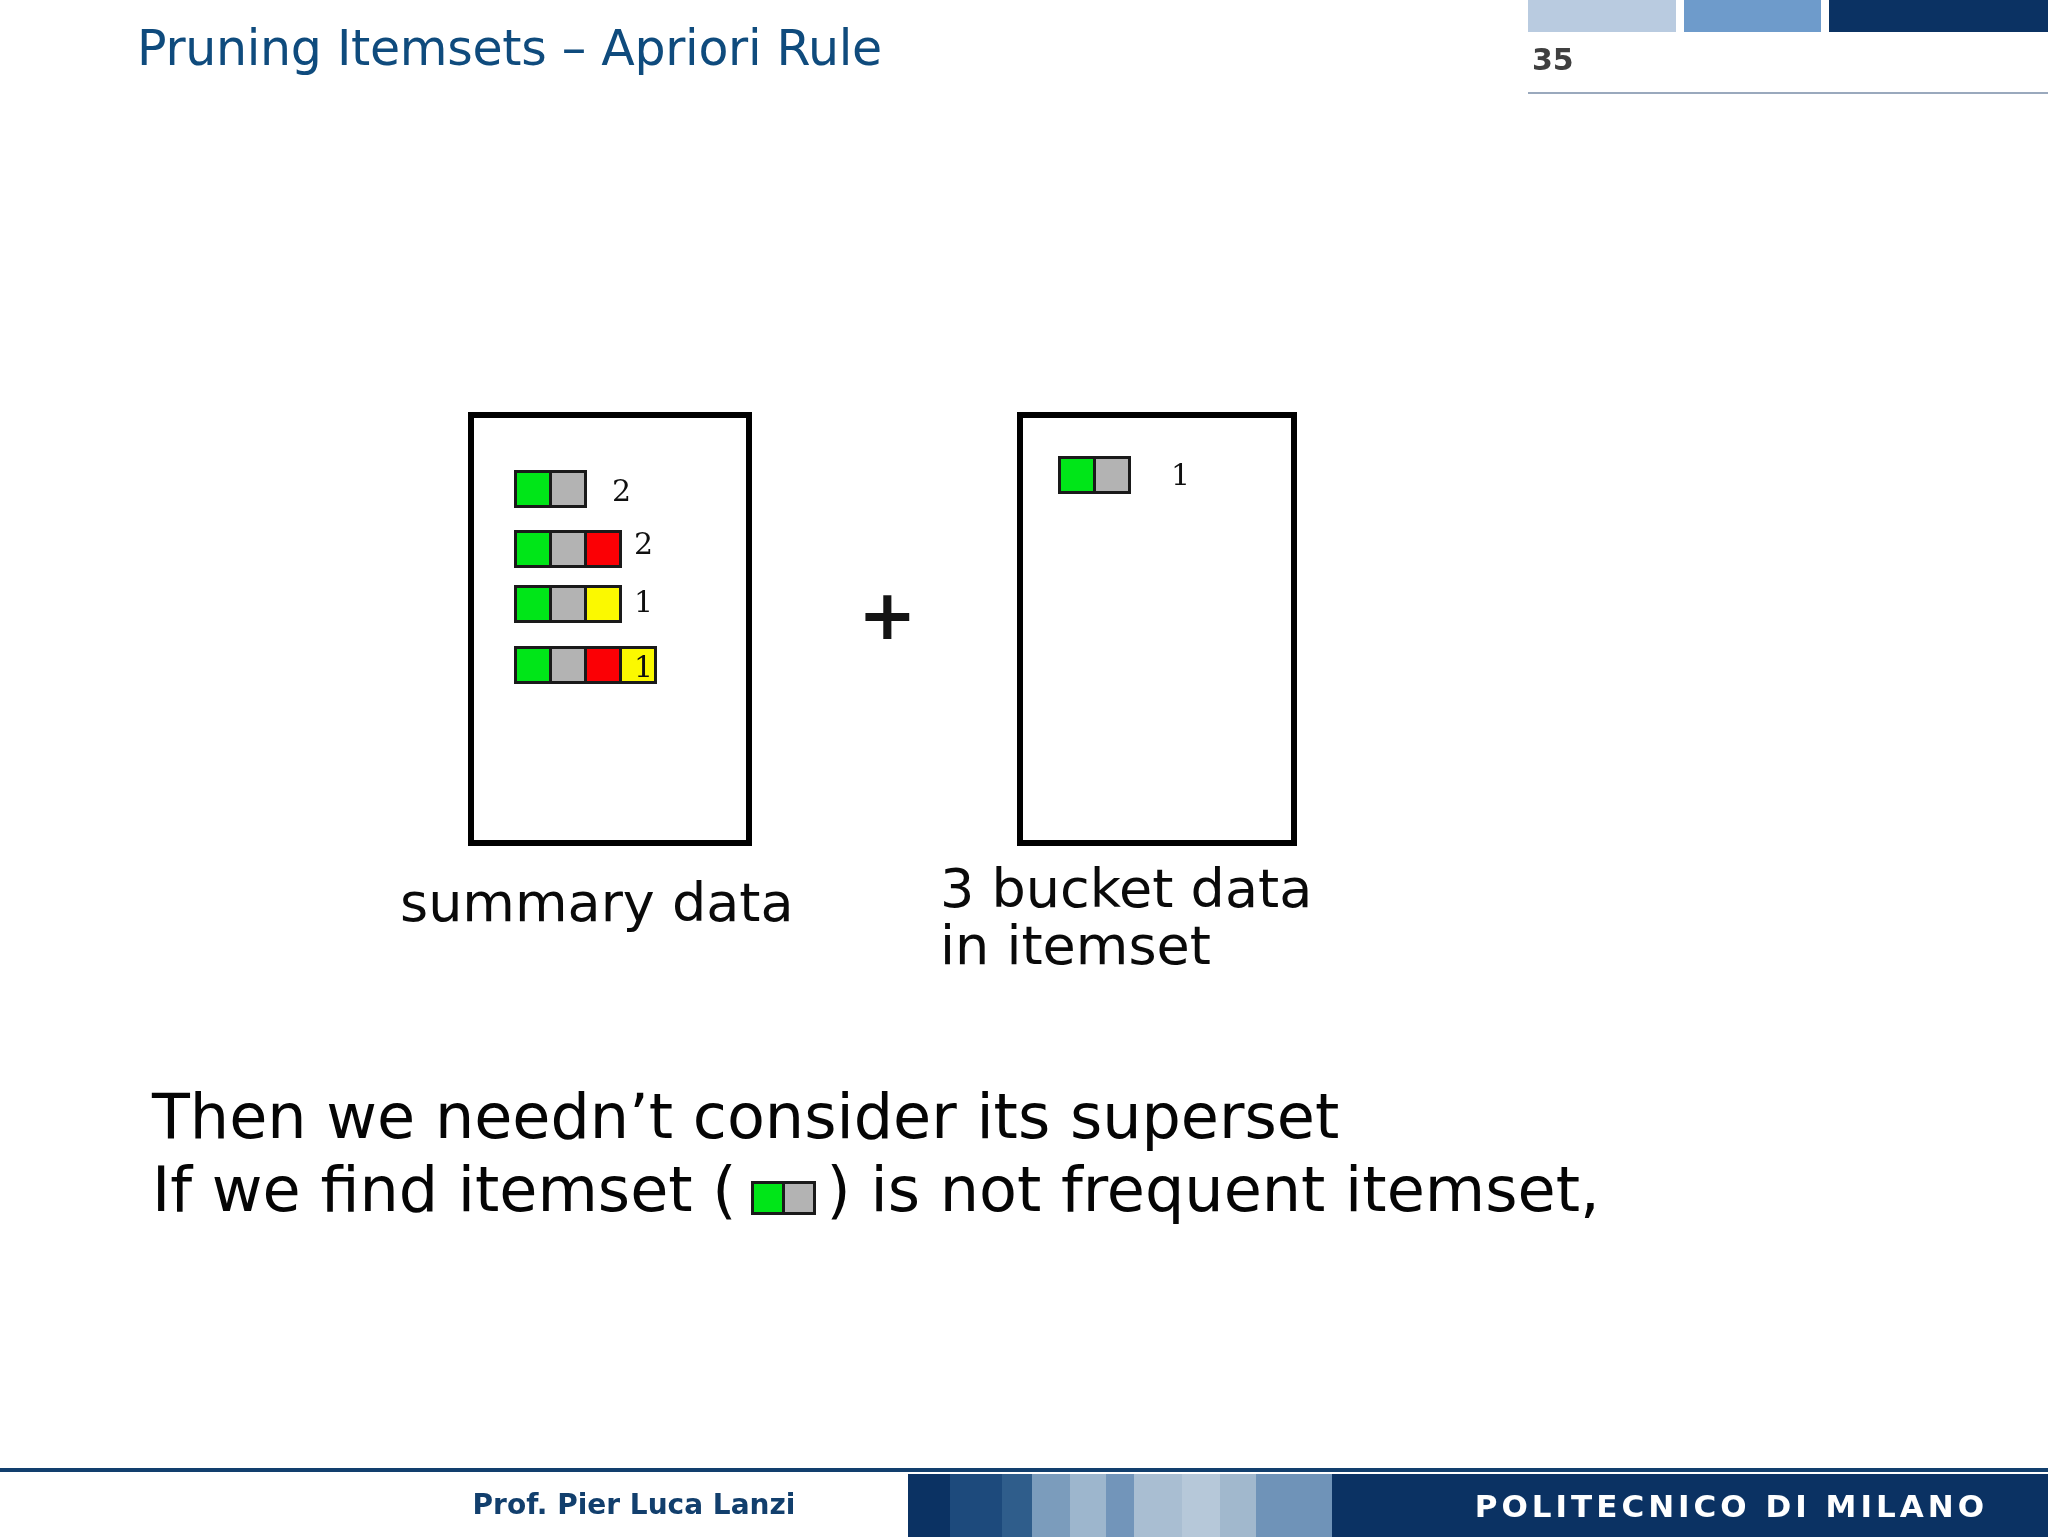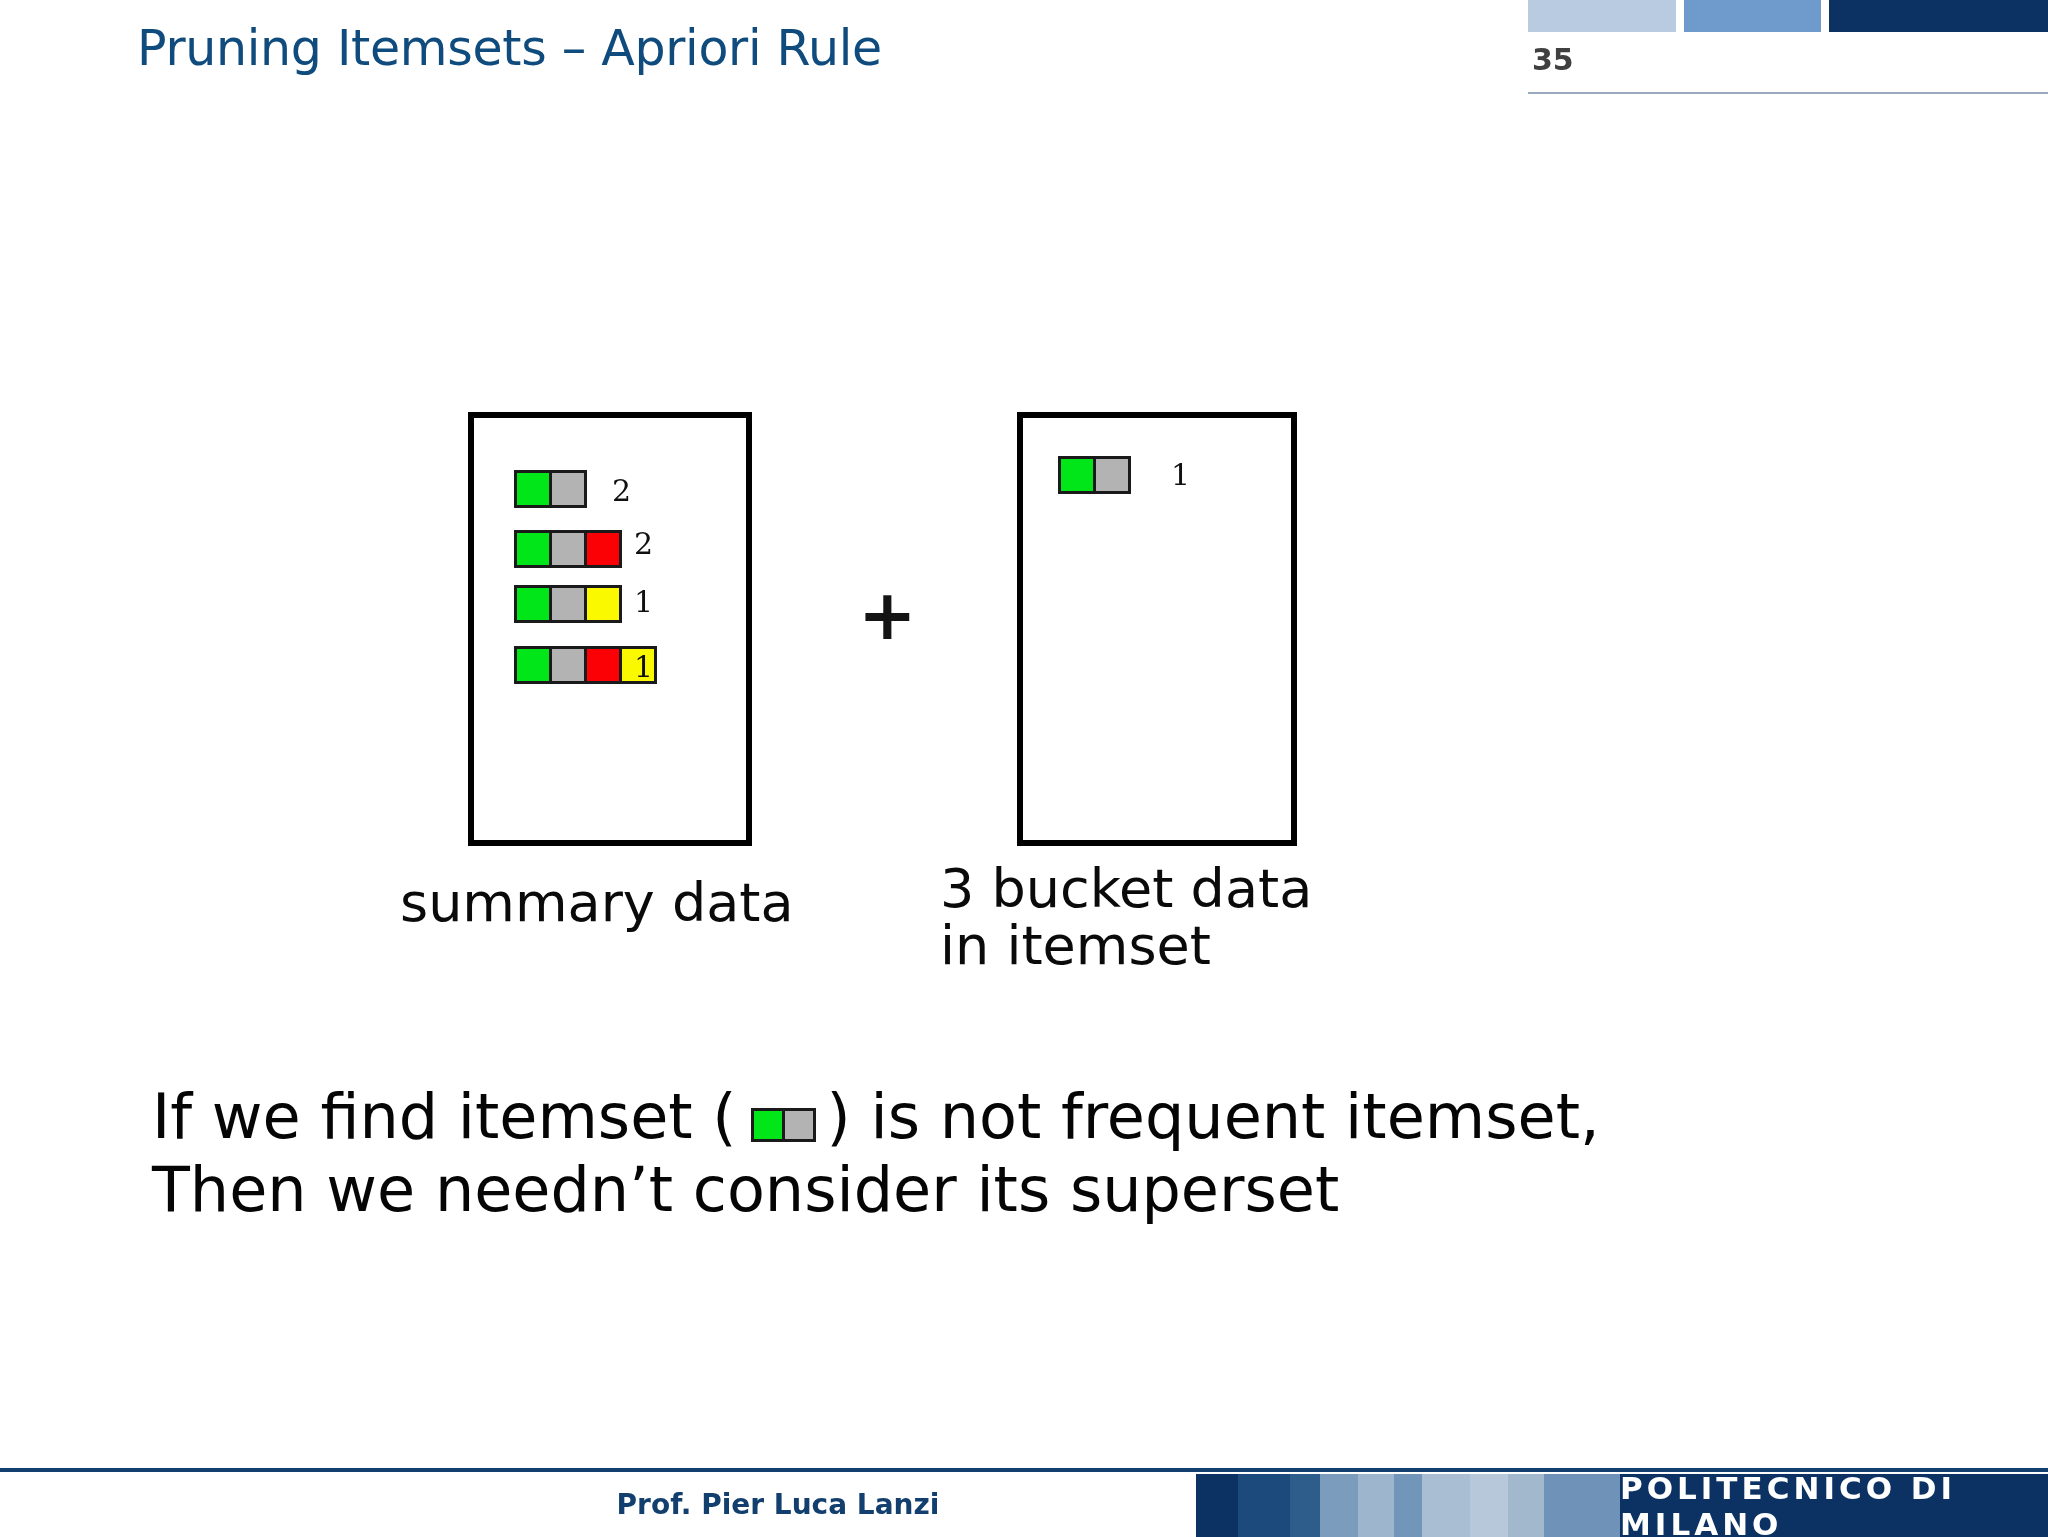--- a/index.html
+++ b/index.html
@@ -166,21 +166,21 @@
   }
   .footer-bar {
     position: absolute;
     left: 0;
     top: 1474px;
     width: 2048px;
     height: 63px;
     display: flex;
   }
   .footer-left {
-    width: 1196px;
+    width: 908px;
     height: 63px;
     background: #ffffff;
     position: relative;
   }
   .footer-author {
     position: absolute;
     left: 0;
     right: 0;
     top: 14px;
     text-align: center;
@@ -270,27 +270,27 @@
     </div>
     <div class="count" style="position: absolute; left: 148px; top: 42px;">1</div>
   </div>
 
 <div class="plus-sign">+</div>
 
 <div class="caption caption-summary">summary data</div>
 <div class="caption caption-bucket" id="bucket-caption"><div>3 bucket data</div><div>in itemset</div></div>
 
 <div class="body-text">
+  <span class="body-line">Then we needn’t consider its superset</span>
   <span class="body-line">
     <span>If we find itemset (</span><span class="inline-itemset" id="inline-itemset">
         <div class="cell" style="background: rgb(0, 230, 24);"></div>
         <div class="cell" style="background: rgb(179, 179, 179);"></div>
       </span><span>) is not frequent itemset,</span>
   </span>
-  <span class="body-line">Then we needn’t consider its superset</span>
 </div>
 
 <div class="footer-rule"></div>
 <div class="footer-bar">
   <div class="footer-left">
     <div class="footer-author">Prof. Pier Luca Lanzi</div>
   </div>
   <div class="footer-stripes" id="footer-stripes">
       <div class="stripe" style="width: 42px; background: rgb(11, 50, 99);"></div>
       <div class="stripe" style="width: 52px; background: rgb(29, 74, 124);"></div>

